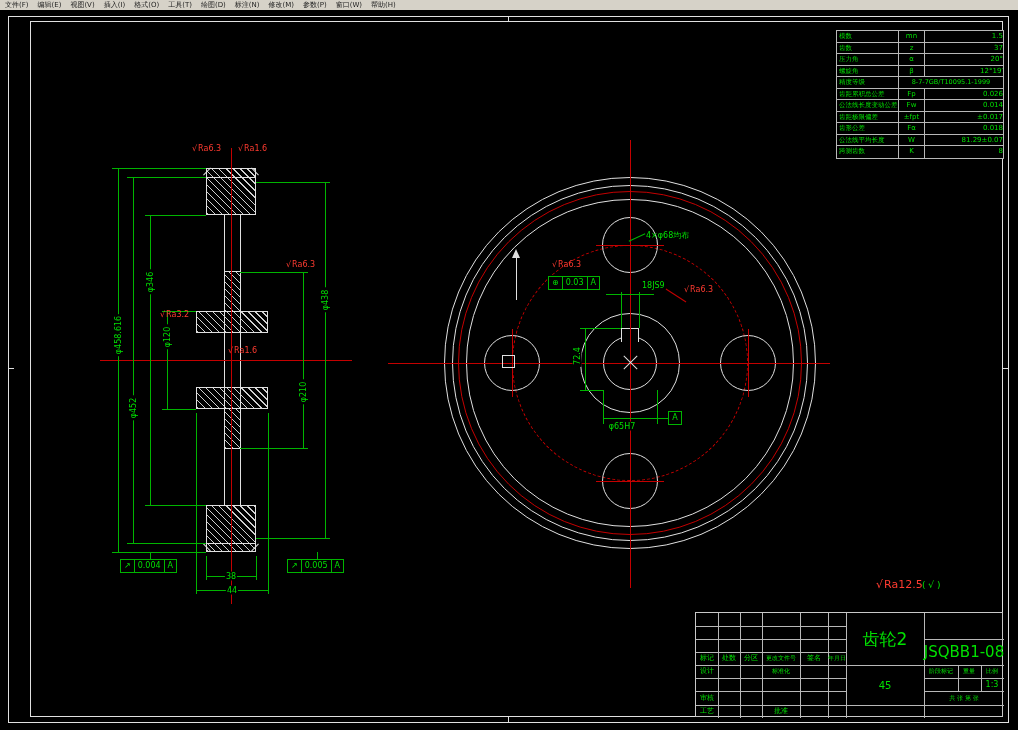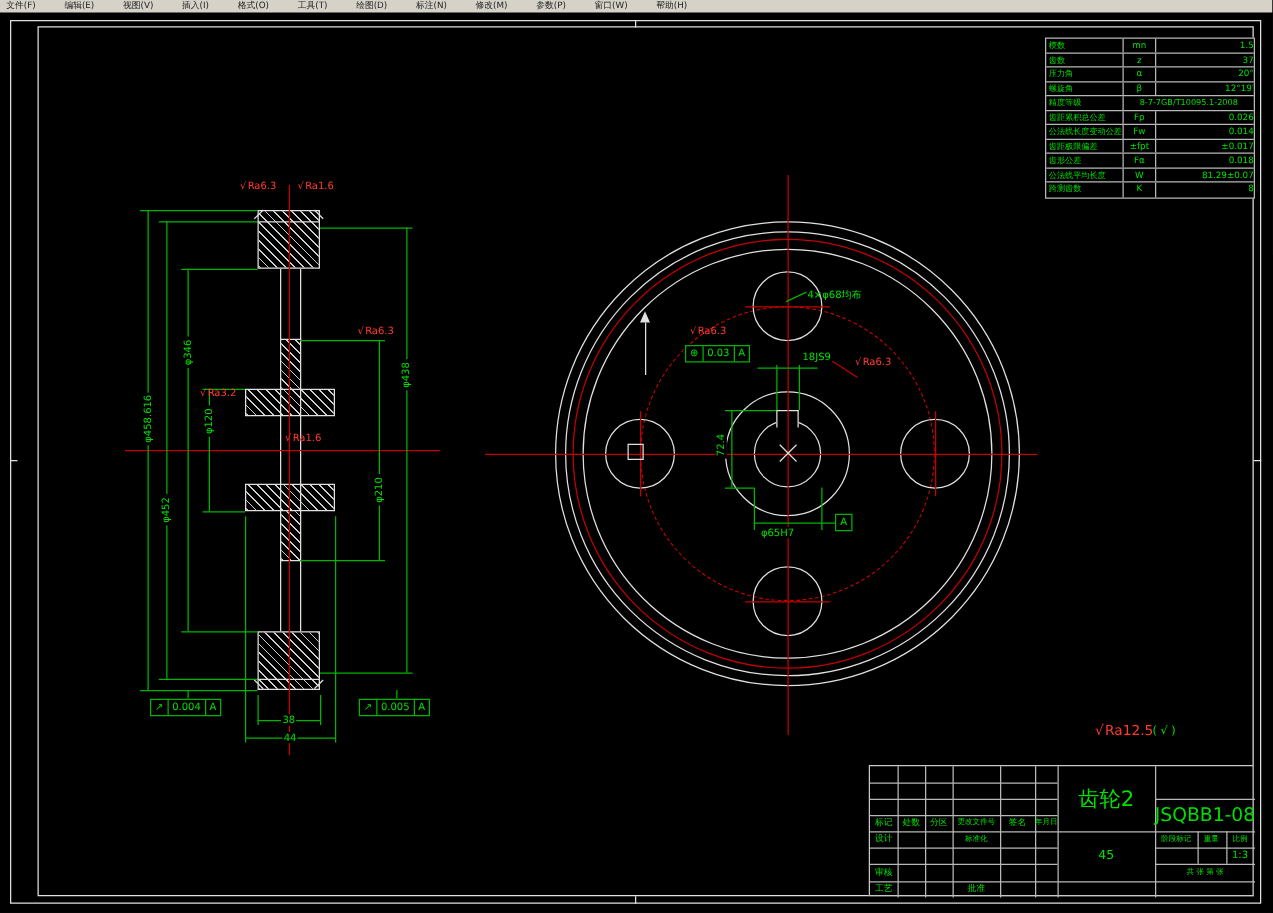--- a/index.html
+++ b/index.html
@@ -1,18 +1,18 @@
 <!DOCTYPE html>
 <html><head>
 <meta charset="utf-8">
 <style>
 *{margin:0;padding:0;box-sizing:border-box}
 body{background:#111;font-family:"DejaVu Sans",sans-serif}
 #screen{position:relative;width:1018px;height:730px;background:#000;overflow:hidden}
-#menubar{position:absolute;left:0;top:0;width:1018px;height:10px;background:#d6d2c8;display:flex;gap:23px;padding:0 5px;overflow:hidden}
+#menubar{position:absolute;left:0;top:0;width:1018px;height:10px;background:#d6d2c8;display:flex;align-items:center;gap:9px;padding:0 5px;overflow:hidden}
 #menubar span{font-size:7px;color:#222;line-height:9px;white-space:nowrap}
 .frame{position:absolute;border:1px solid #e0e0e0}
 .l{position:absolute}
 .lw{background:#e0e0e0}
 .lr{background:#c40000}
 .lg{background:#00b400}
 .hatch{position:absolute;border:1px solid #e0e0e0;background:repeating-linear-gradient(45deg,rgba(230,230,230,.9) 0 1px,rgba(0,0,0,0) 1px 5px)}
 .hatch2{position:absolute;background:repeating-linear-gradient(45deg,rgba(230,230,230,.9) 0 1px,rgba(0,0,0,0) 1px 5px)}
 .circ{position:absolute;border-radius:50%}
 .cw{border:1px solid #e0e0e0}
@@ -95,21 +95,21 @@
         <span class="gc gc2">α</span>
         <span class="gc gc3">20°</span>
       </div>
     <div class="grow">
         <span class="gc gc1">螺旋角</span>
         <span class="gc gc2">β</span>
         <span class="gc gc3">12°19′</span>
       </div>
     <div class="grow">
         <span class="gc gc1">精度等级</span>
-        <span class="gcspan">8-7-7GB/T10095.1-2008</span>
+        <span class="gcspan">8-7-7GB/T10095.1-1999</span>
       </div>
     <div class="grow">
         <span class="gc gc1">齿距累积总公差</span>
         <span class="gc gc2">Fp</span>
         <span class="gc gc3">0.026</span>
       </div>
     <div class="grow">
         <span class="gc gc1">公法线长度变动公差</span>
         <span class="gc gc2">Fw</span>
         <span class="gc gc3">0.014</span>

